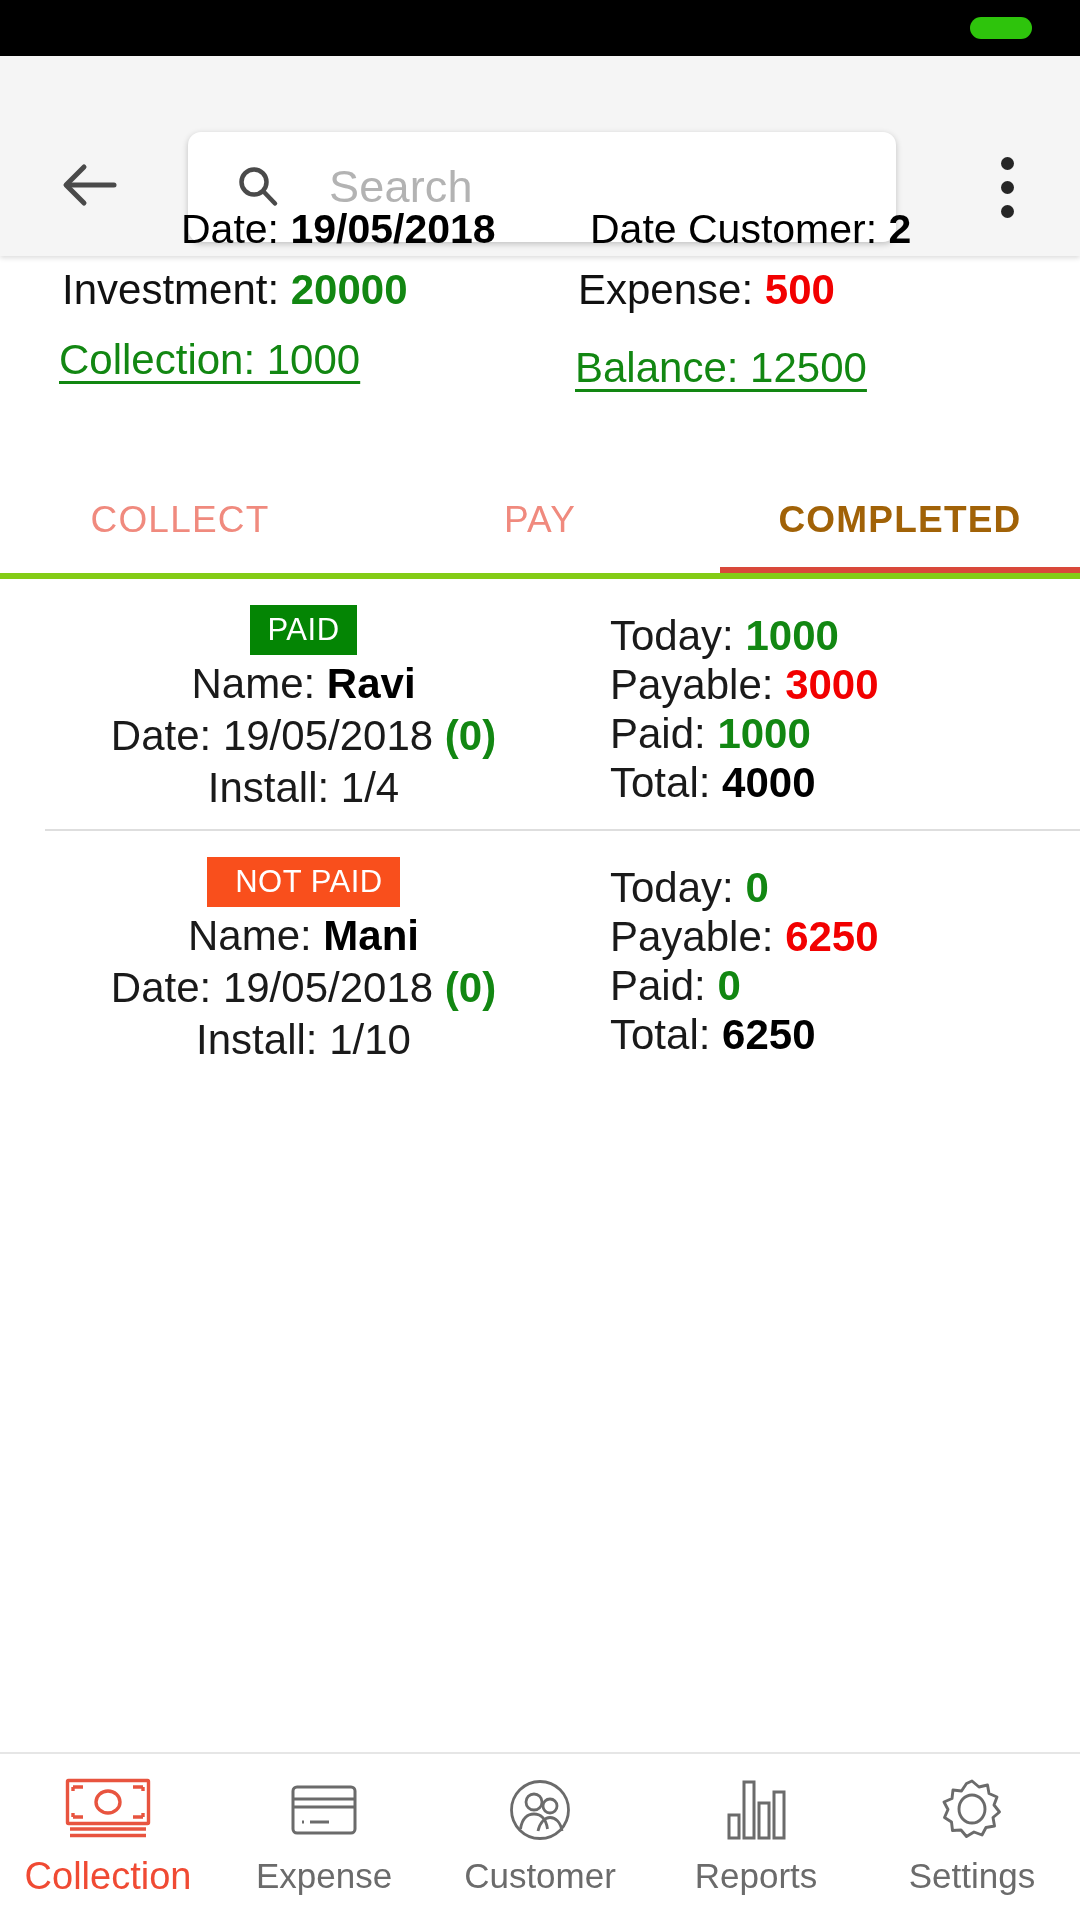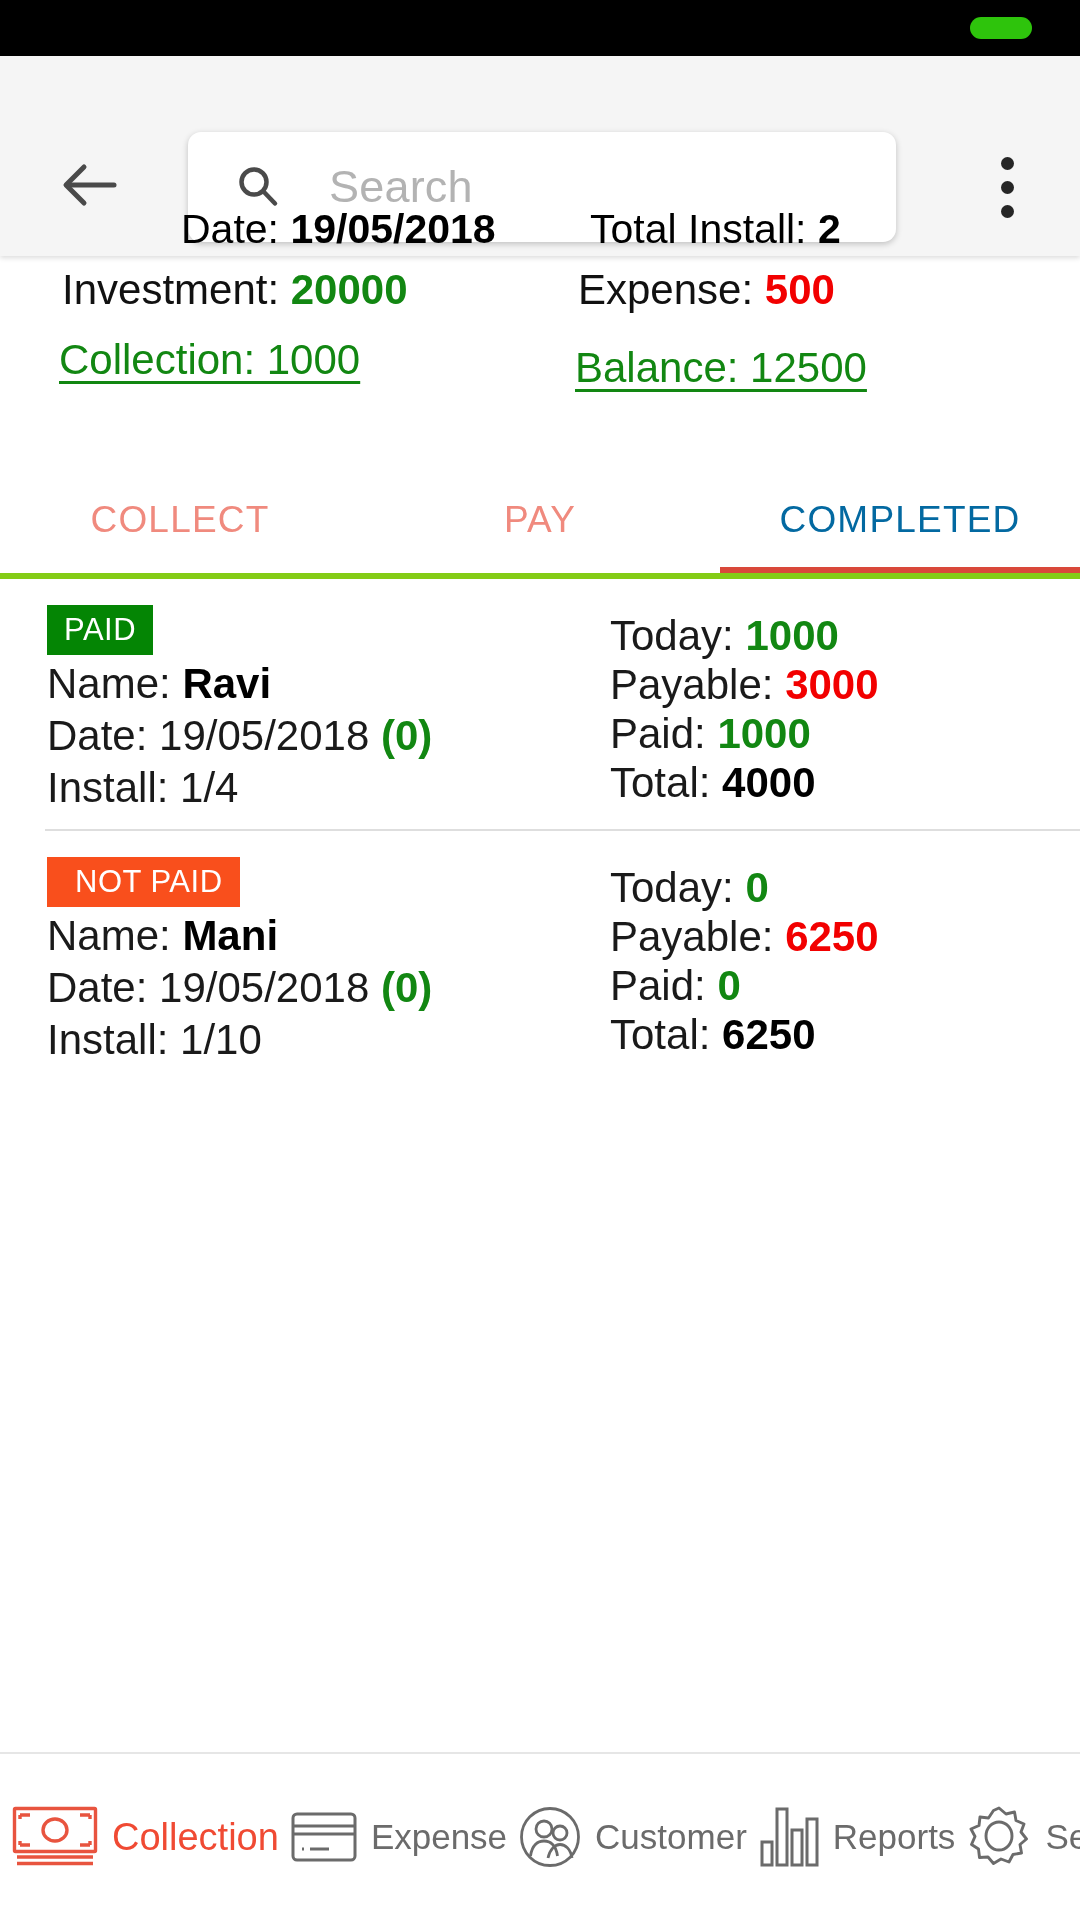--- a/index.html
+++ b/index.html
@@ -83,32 +83,32 @@
   .tabs {
     flex:0 0 auto; height:108px; display:flex; position:relative;
     background:#ffffff; border-bottom:6px solid #84cc16;
   }
   .tab {
     flex:1; display:flex; align-items:flex-start; justify-content:center;
     padding-top:28px;
     font-size:37px; letter-spacing:1.2px; font-weight:500;
     color:#f08a7e;
   }
-  .tab.active { color:#0369a1; font-weight:normal; }
+  .tab.active { color:#a16207; font-weight:bold; }
   .tab-indicator {
     position:absolute; bottom:0; left:720px; width:360px; height:6px;
     background:#d9483a;
   }
 
   
   .list { flex:1 1 auto; background:#ffffff; overflow:hidden; }
   .list-row {
     position:relative; display:flex; padding:26px 0 18px 0;
   }
-  .row-left { width:560px; padding-left:47px; }
+  .row-left { width:560px; padding-left:47px;text-align:center; }
   .row-right { flex:1; padding-left:50px; padding-top:6px; }
 
   .badge {
     display:inline-block; color:#ffffff; font-size:31px;
     padding:9px 17px 10px 17px; letter-spacing:0.5px; line-height:1;
   }
   .badge-paid    { background:#048504; }
   .badge-notpaid { background:#f94f1c;padding-left:28px; }
 
   .row-line { font-size:42px; color:#1a1a1a; line-height:1.12; margin-top:5px; white-space:nowrap; }
@@ -124,22 +124,22 @@
     height:2px; background:#dedede; margin-left:45px; margin-right:0;
   }
 
   
   .bottom-nav {
     flex:0 0 auto; height:168px; background:#ffffff;
     border-top:2px solid #e6e6e6;
     display:flex; align-items:center;
   }
   .nav-item {
-    flex:1; display:flex; flex-direction:row;
-    align-items:center; justify-content:center; gap:14px;padding-left:12px;
+    flex:1; display:flex; flex-direction:column;
+    align-items:center; justify-content:center; gap:14px;
   }
   .nav-icon { height:64px; display:flex; align-items:center; justify-content:center; }
   .nav-icon svg { display:block; }
   .nav-label { font-size:35px; color:#6b6b6b; }
   .nav-item.active .nav-label { color:#f04a33; font-size:38px; }
 </style>
 </head>
 <body>
 
 <div id="screen">
@@ -169,21 +169,21 @@
 
     <div style="position:absolute; right:42px; top:95px; width:62px; height:72px;
                 display:flex; flex-direction:column; align-items:center; justify-content:center; gap:11px;">
       <span style="width:13px;height:13px;border-radius:50%;background:#262626;display:block;"></span>
       <span style="width:13px;height:13px;border-radius:50%;background:#262626;display:block;"></span>
       <span style="width:13px;height:13px;border-radius:50%;background:#262626;display:block;"></span>
     </div>
 
     <div class="meta-row">
       <div class="meta-date"><span>Date: </span><b>19/05/2018</b></div>
-      <div class="meta-cust"><span>Total Install: </span><b>2</b></div>
+      <div class="meta-cust"><span>Date Customer: </span><b>2</b></div>
     </div>
   </div>
 
   <div class="summary">
     <div class="sum-cell sum-investment"><span>Investment: </span><span class="val-green">20000</span></div>
 
     <div class="sum-cell sum-expense"><span>Expense: </span><span class="val-red">500</span></div>
 
     <div class="sum-cell sum-collection link-green">Collection: 1000</div>
 

